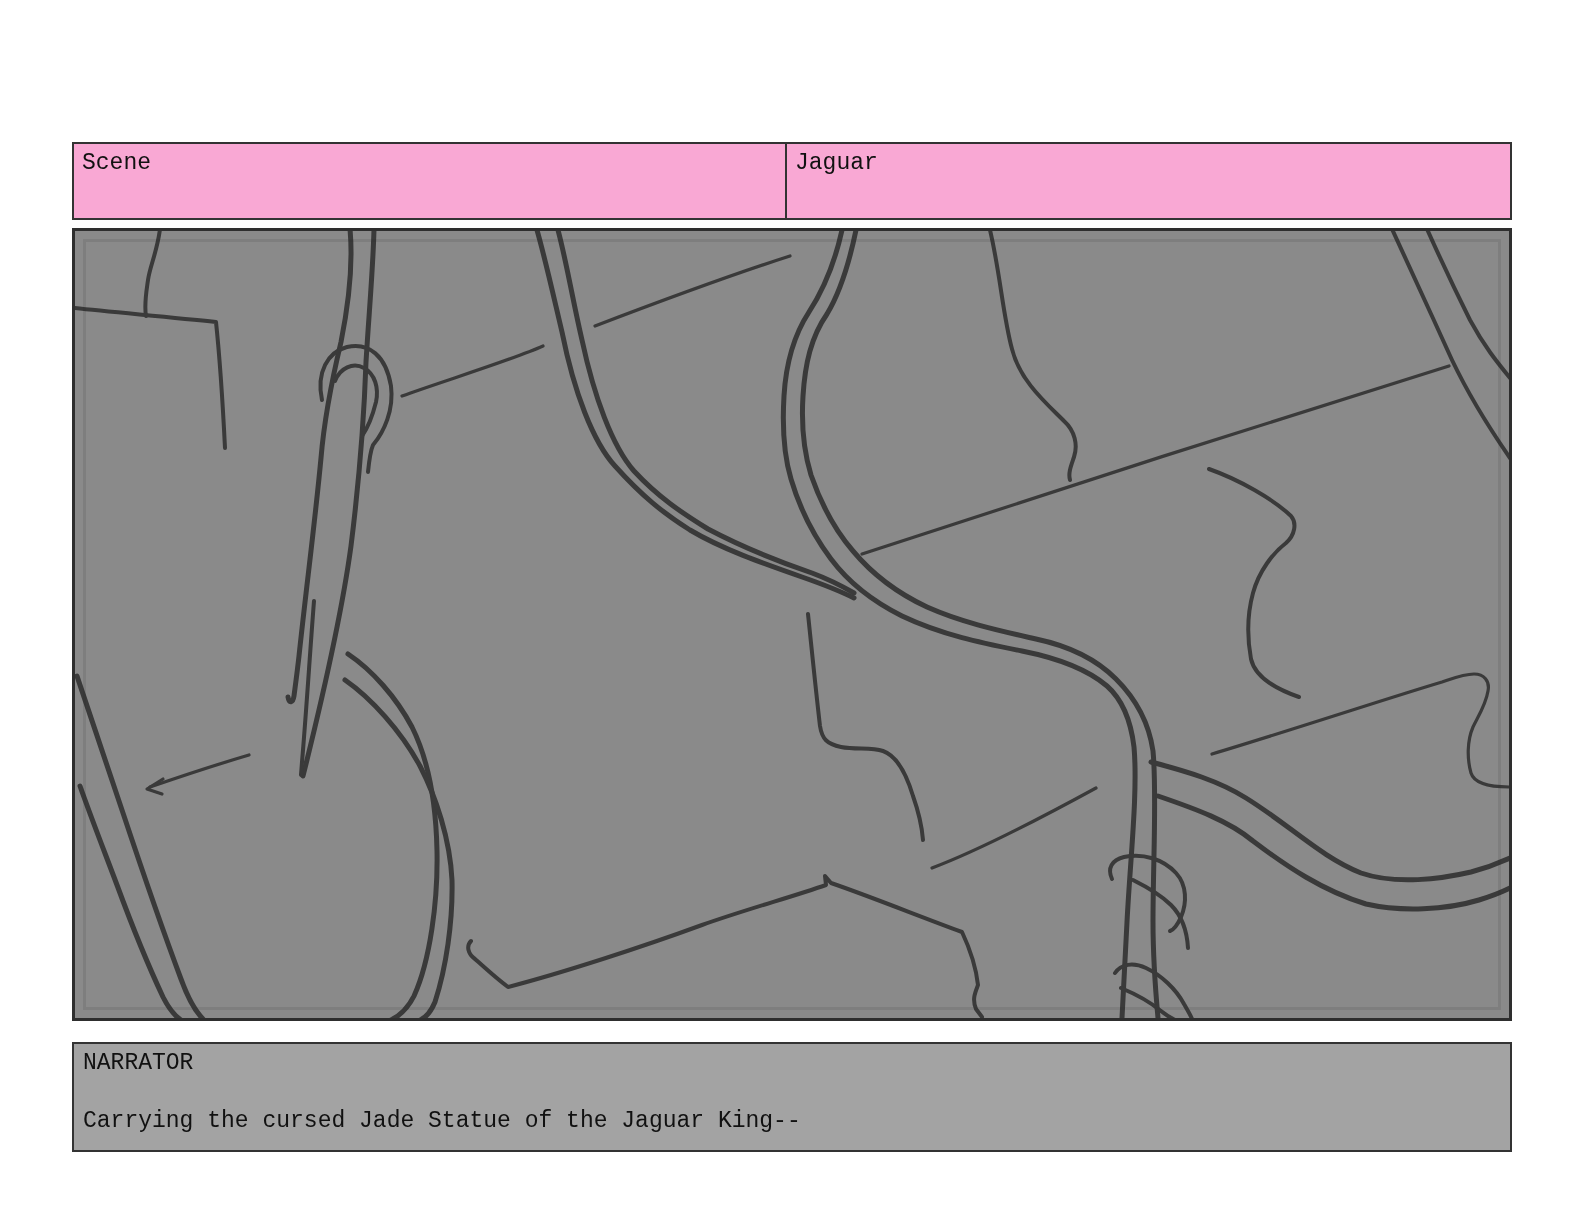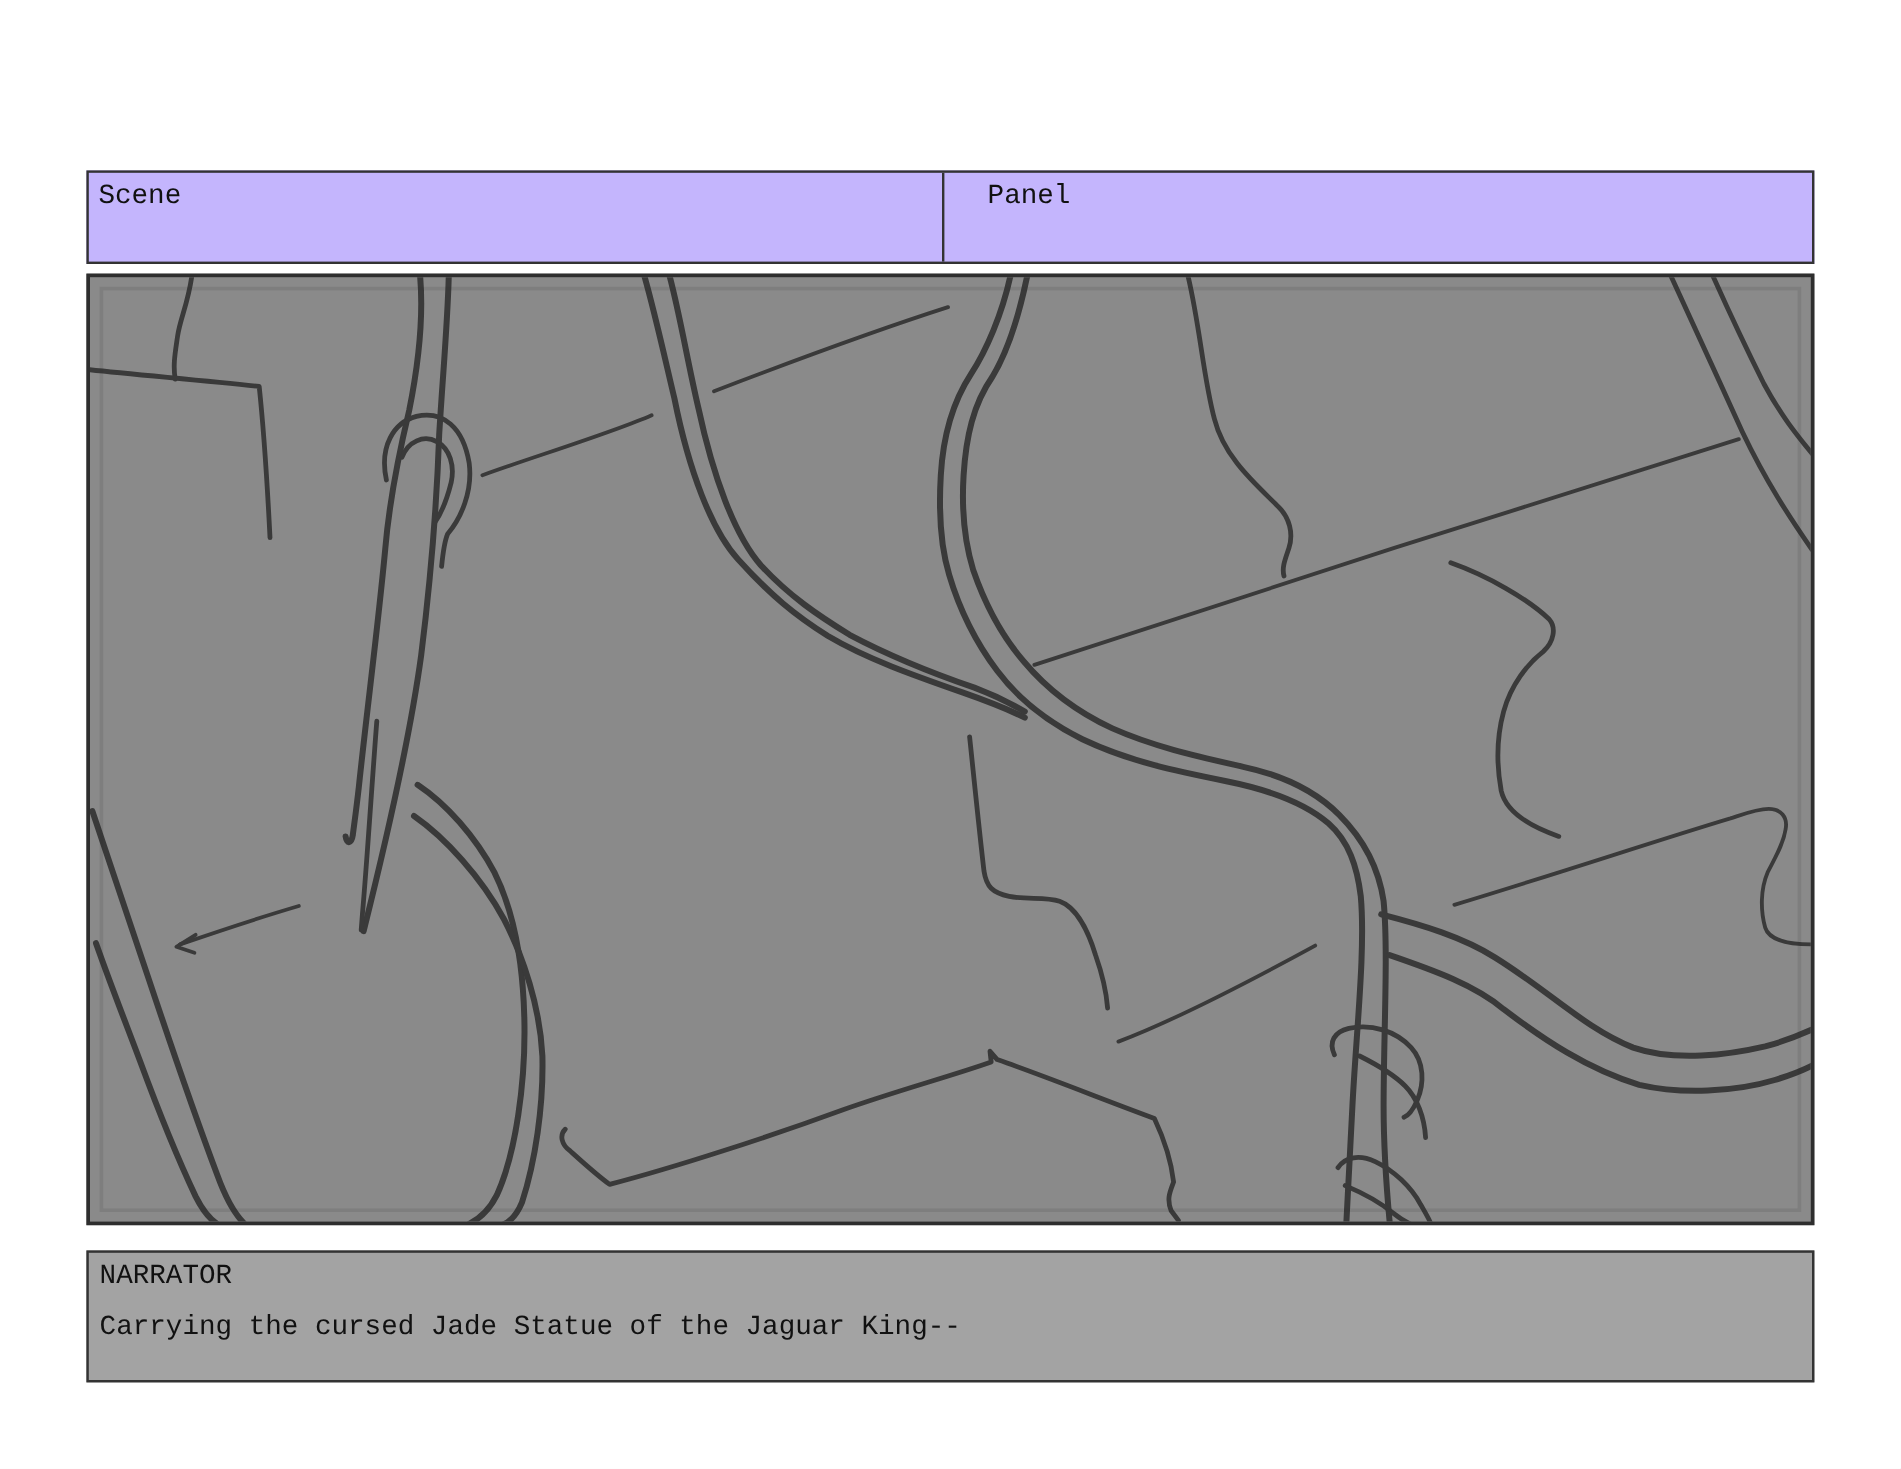--- a/index.html
+++ b/index.html
@@ -1,44 +1,44 @@
 <!DOCTYPE html>
 <html><head>
 <meta charset="utf-8">
 <style>
   html,body{margin:0;padding:0;background:#ffffff;}
   .page{position:relative;width:1584px;height:1224px;background:#ffffff;overflow:hidden;
         font-family:"Liberation Mono","DejaVu Sans Mono",monospace;color:#111;}
   .header-row{position:absolute;left:72px;top:142px;width:1440px;height:78px;
-              border:2px solid #333;box-sizing:border-box;display:flex;background:#c4b5fd;gap:28px;}
+              border:2px solid #333;box-sizing:border-box;display:flex;background:#f9a8d4;}
   .header-cell{box-sizing:border-box;padding:5px 8px;font-size:23px;line-height:28px;}
   .header-cell.scene{width:713px;border-right:2px solid #333;}
   .header-cell.panel{flex:1;}
   .board{position:absolute;left:72px;top:228px;width:1440px;height:793px;
          box-sizing:border-box;border:3px solid #2e2e2e;background:#8a8a8a;overflow:hidden;}
   .board svg{position:absolute;left:-3px;top:-3px;width:1440px;height:793px;display:block;}
   .board svg path{fill:none;stroke:#3a3a3a;stroke-linecap:round;stroke-linejoin:round;}
   .inner-rim{position:absolute;left:8px;top:8px;right:8px;bottom:8px;
              border:3px solid rgba(40,40,40,0.12);pointer-events:none;}
   .dialog{position:absolute;left:72px;top:1042px;width:1440px;height:110px;
           box-sizing:border-box;border:2px solid #333;background:#a3a3a3;
           padding:5px 9px;font-size:23px;line-height:29px;}
-  .dialog .line2{margin-top:14px;}
+  .dialog .line2{margin-top:29px;}
 </style>
 </head>
 <body>
 
 <div class="page">
 
   <div class="header-row">
     <div class="header-cell scene">
       <span>Scene</span>
     </div>
     <div class="header-cell panel">
-      <span>Panel</span>
+      <span>Jaguar</span>
     </div>
   </div>
 
   <div class="board" style="background: rgb(138, 138, 138);">
     <svg viewBox="72 228 1440 793" preserveAspectRatio="none" xmlns="http://www.w3.org/2000/svg">
         <path d="M160,229 C157,252 150,266 148,280 C146,294 144,304 146,316" stroke="#3a3a3a" stroke-width="4"></path>
         <path d="M74,308 C110,312 170,317 216,322 C220,360 223,408 225,448" stroke="#3a3a3a" stroke-width="4"></path>
         <path d="M350,229 C353,262 349,302 341,342 C331,384 324,422 321,458 C315,522 306,590 299,656 C297,674 295,688 294,696 C293,703 289,704 288,697" stroke="#3a3a3a" stroke-width="5"></path>
         <path d="M374,229 C373,270 369,312 366,362 C364,420 359,482 351,546 C342,612 322,700 303,776" stroke="#3a3a3a" stroke-width="5"></path>
         <path d="M314,601 C310,652 306,716 302,762 L301,775" stroke="#3a3a3a" stroke-width="4"></path>

